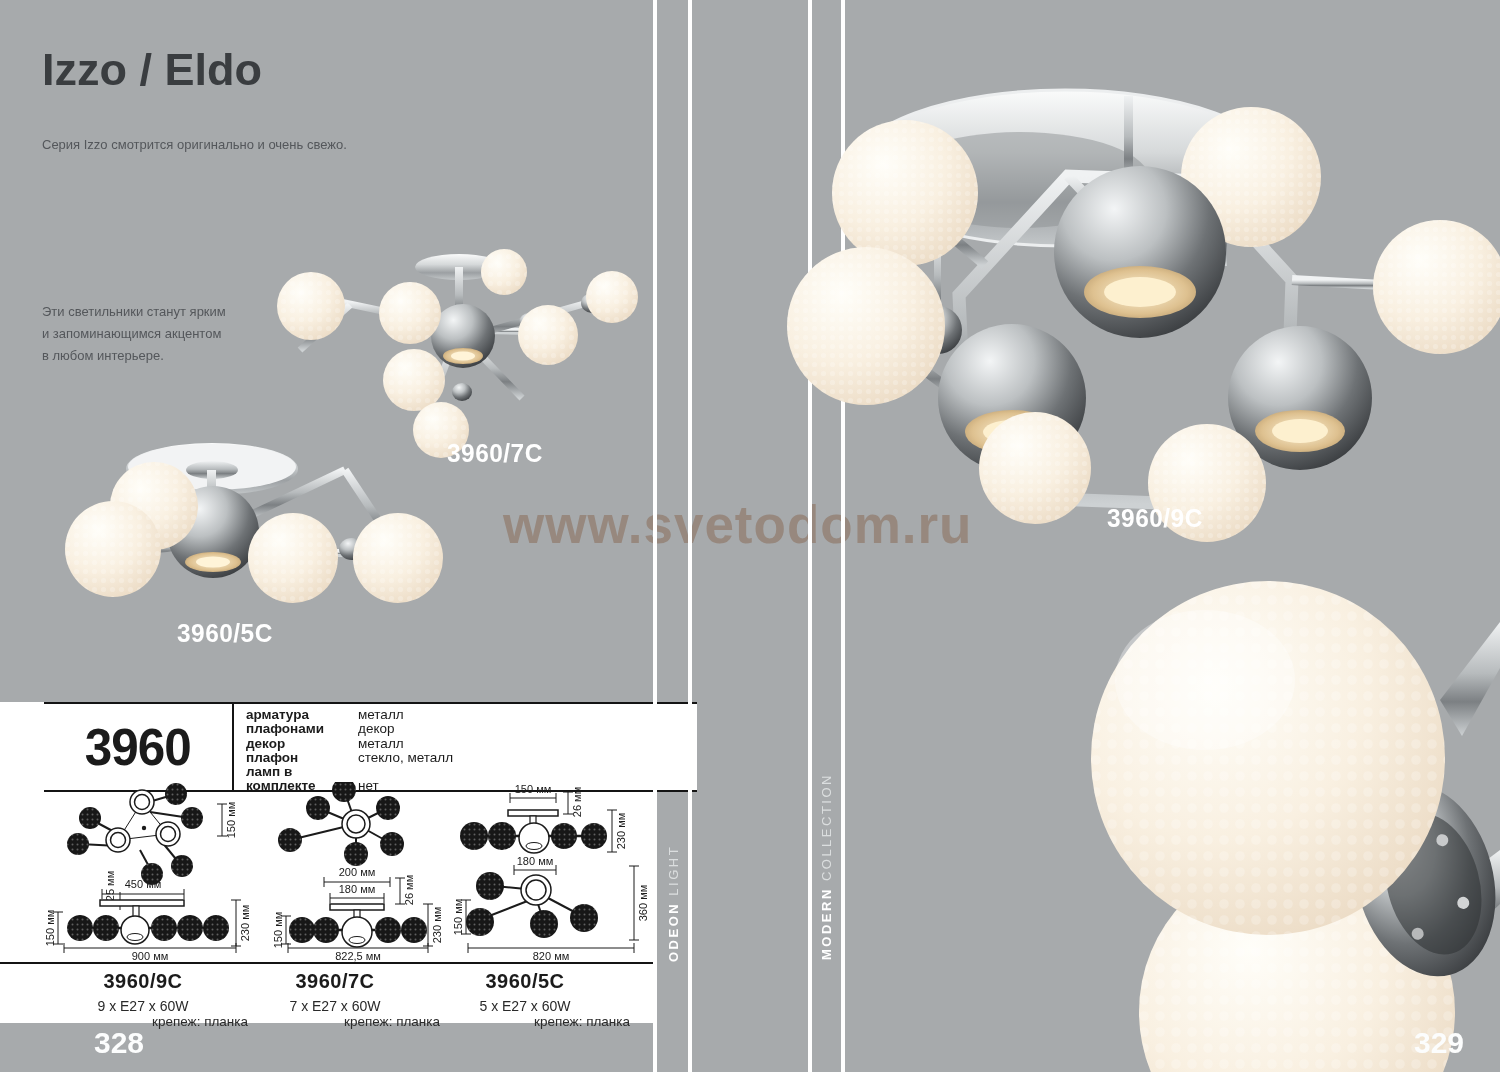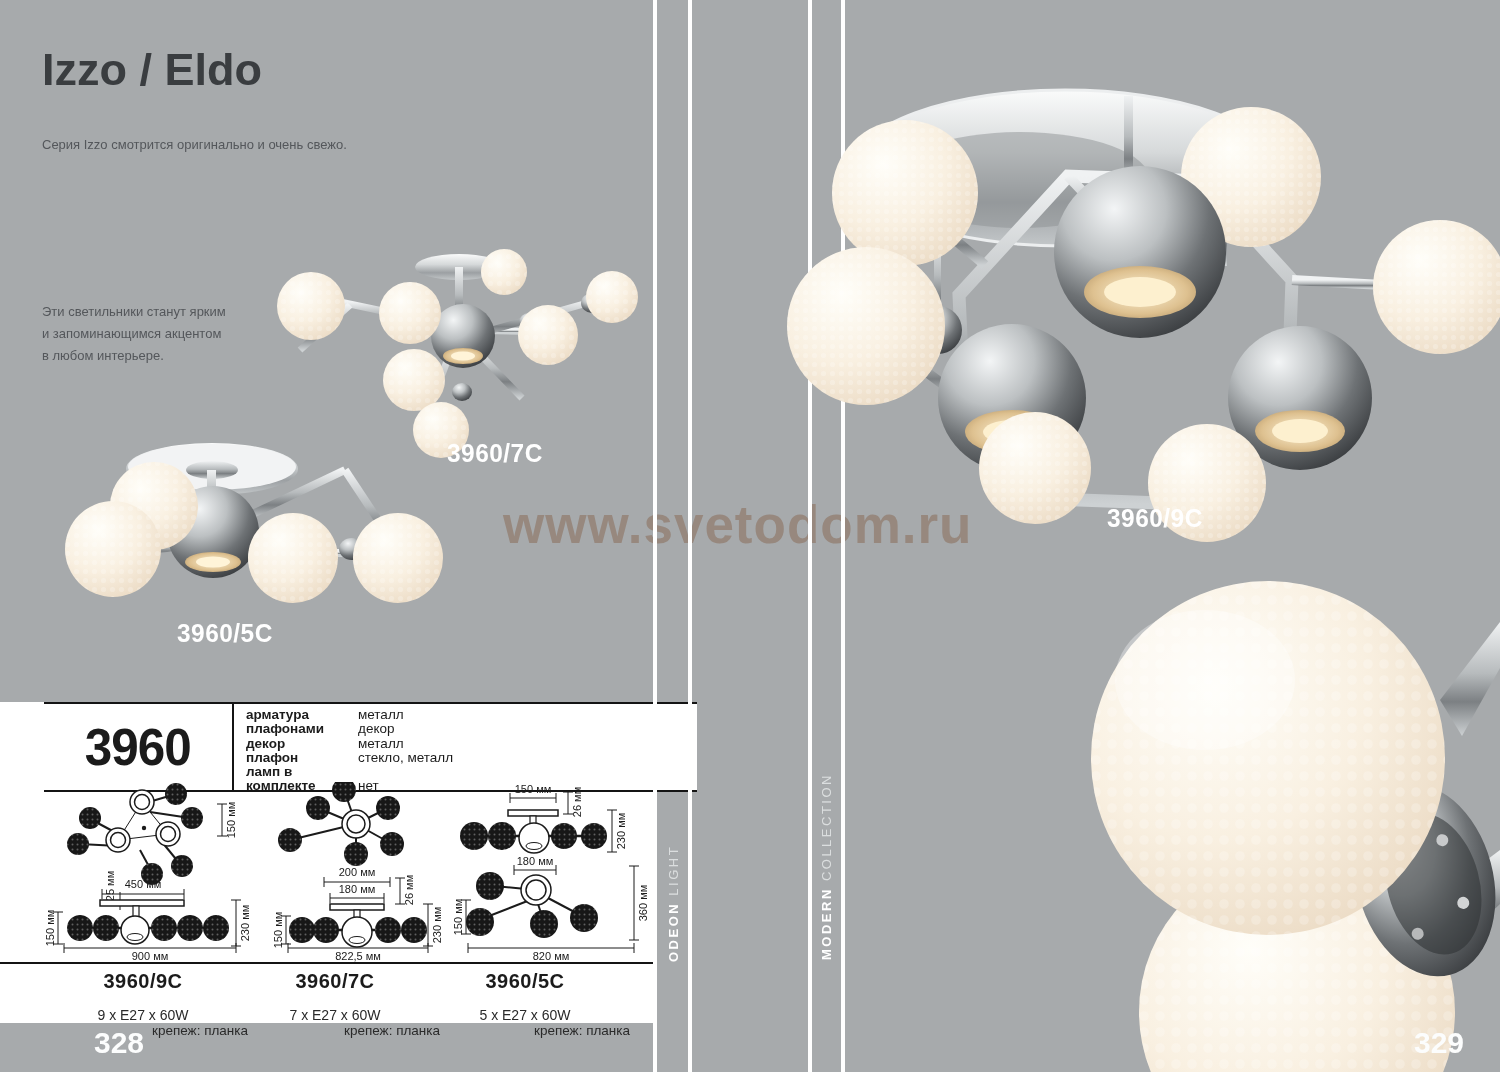--- a/index.html
+++ b/index.html
@@ -22,21 +22,21 @@
   #spec-model-cell{width:190px;border-right:2px solid #141414;box-sizing:border-box;display:flex;align-items:center;justify-content:center;}
   #spec-model{font-size:52px;font-weight:bold;letter-spacing:-1px;transform:scaleX(.95);}
   #spec-rows{padding:4px 0 12px 12px;}
   .srow{font-size:13.5px;line-height:14.3px;}
   .slab{display:inline-block;width:112px;font-weight:bold;}
   .sval{}
   
   #models-row{left:0;top:962px;width:653px;height:61px;border-top:2px solid #141414;box-sizing:border-box;background:#fff;z-index:2;}
   .model-col{position:absolute;top:6px;width:210px;text-align:center;}
   .model-name{font-size:20px;font-weight:bold;letter-spacing:0.5px;}
-  .model-lamps{font-size:14px;margin-top:14px;color:#2a2a2a;}
+  .model-lamps{font-size:14px;margin-top:5px;color:#2a2a2a;}
   .model-mount{font-size:13.5px;color:#2a2a2a;text-align:right;}
   
   .photo-label{position:absolute;color:#fff;font-weight:bold;font-size:26px;letter-spacing:0.5px;z-index:4;transform:scaleX(.94);}
   .pagenum{position:absolute;color:#fcfdfd;font-weight:bold;font-size:30px;z-index:4;}
   
   #watermark{left:503px;top:494px;font-size:53px;font-weight:bold;letter-spacing:1px;
              color:rgba(136,105,84,0.52);z-index:1;white-space:nowrap;}
   
   .vbrand{position:absolute;transform:rotate(-90deg);transform-origin:0 0;white-space:nowrap;z-index:2;
           font-size:13px;letter-spacing:2.5px;}

